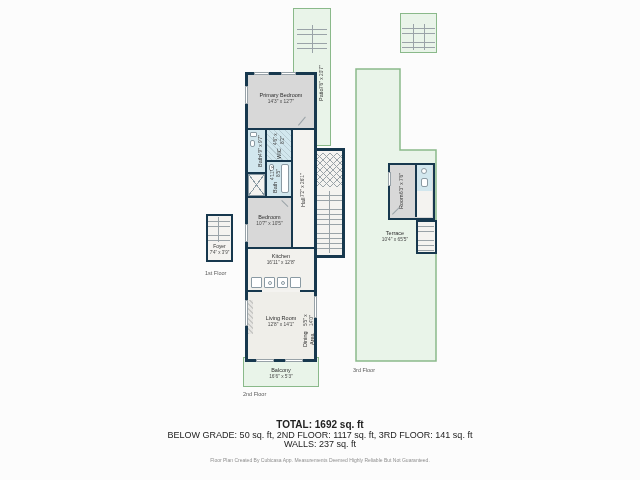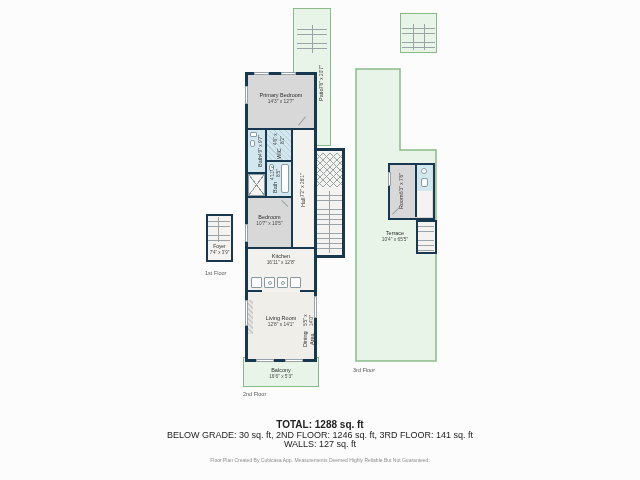--- a/index.html
+++ b/index.html
@@ -226,19 +226,19 @@
 
   <div class="abs unit z2" style="left:416px; top:220px; width:21px; height:34px; position:absolute; border-width:2.5px;">
     <div class="stairs-h" style="position:absolute; left:0; top:0; width:16px; height:29px;"></div>
   </div>
 
   <div class="win z3" style="left:388px; top:172px; width:3px; height:14px;"></div>
 
   <div class="floor-label" style="left:353px; top:367px;">3rd Floor</div>
 
   <div class="summary">
-    <div class="total">TOTAL: 1288 sq. ft</div>
-    <div class="sline">BELOW GRADE: 30 sq. ft, 2ND FLOOR: 1246 sq. ft, 3RD FLOOR: 141 sq. ft</div>
-    <div class="sline">WALLS: 127 sq. ft</div>
+    <div class="total">TOTAL: 1692 sq. ft</div>
+    <div class="sline">BELOW GRADE: 50 sq. ft, 2ND FLOOR: 1117 sq. ft, 3RD FLOOR: 141 sq. ft</div>
+    <div class="sline">WALLS: 237 sq. ft</div>
     <div class="disclaimer">Floor Plan Created By Cubicasa App. Measurements Deemed Highly Reliable But Not Guaranteed.</div>
   </div>
 
 </div>
 
 </body></html>

